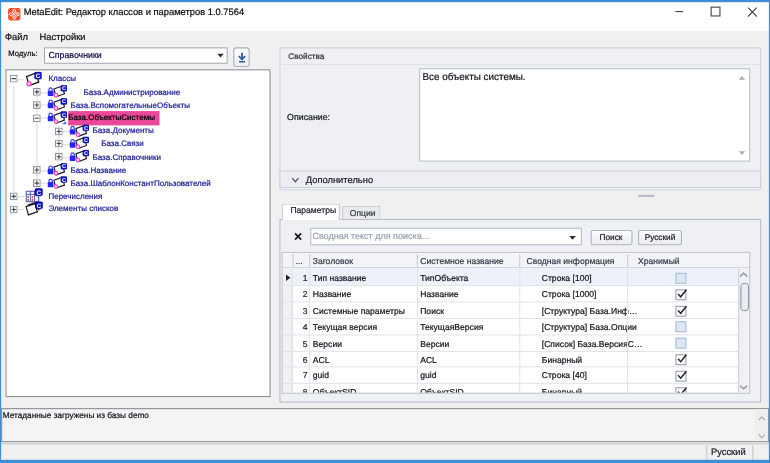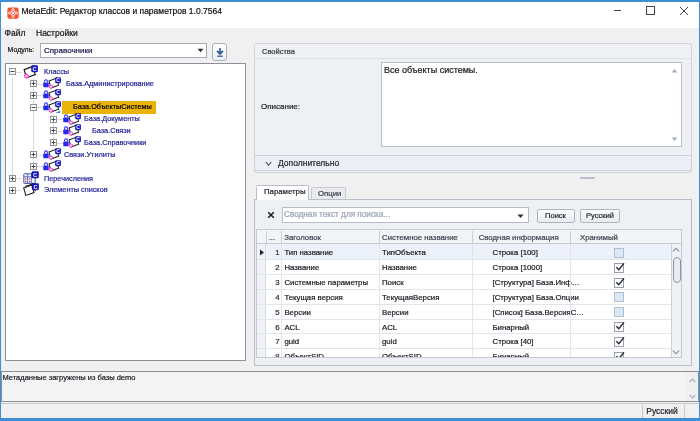--- a/index.html
+++ b/index.html
@@ -73,57 +73,58 @@
   <rect x="0.3" y="3.4" width="5.4" height="4.9" rx="0.9" fill="#2626f2"></rect>
 </svg>
       <svg style="position:absolute;left:48px;top:77.05px" width="13" height="12" viewBox="0 0 13 12">
   <path d="M1.0 3.9 L8.6 1.1 L10.6 8.2 L3.0 11.0 Z" fill="#ffffff" stroke="#1c1c1c" stroke-width="1.05"></path>
   <circle cx="2.9" cy="9.5" r="2.1" fill="#ff44cc"></circle>
   <circle cx="2.9" cy="9.5" r="0.95" fill="#ffffff"></circle>
   <rect x="7.3" y="0.4" width="5.6" height="5.5" rx="1.1" fill="#1818d8" stroke="#000066" stroke-width="0.4"></rect>
   <text x="10.1" y="5.0" font-size="5" font-weight="bold" fill="#ffffff" text-anchor="middle" font-family="Liberation Sans">C</text>
 
 </svg>
-      <div style="position:absolute;left:66px;top:77.8px;height:11.5px;line-height:11.5px;color:#1d1d96;font-size:7.3px;white-space:nowrap">База.Администрирование</div>
+      <div style="position:absolute;left:76px;top:77.8px;height:11.5px;line-height:11.5px;color:#1d1d96;font-size:7.3px;white-space:nowrap">База.Администрирование</div>
       <div style="position:absolute;left:36px;top:95px;width:11px;height:1px;background:#dcdcdc"></div>
       <svg style="position:absolute;left:29.5px;top:91.9px" width="7" height="7" viewBox="0 0 7 7">
   <rect x="0.5" y="0.5" width="6" height="6" fill="#fcfcfc" stroke="#8e939c" stroke-width="1"></rect>
   <line x1="1.5" y1="3.5" x2="5.5" y2="3.5" stroke="#45484e" stroke-width="1"></line>
         <line x1="3.5" y1="1.5" x2="3.5" y2="5.5" stroke="#45484e" stroke-width="1"></line>
 </svg>
       <svg style="position:absolute;left:42.5px;top:90.4px" width="6" height="9" viewBox="0 0 6 9">
   <path d="M1.5 3.6 V2.4 a1.5 1.5 0 0 1 3 0 V3.6" fill="none" stroke="#3a3aff" stroke-width="1.1"></path>
   <rect x="0.3" y="3.4" width="5.4" height="4.9" rx="0.9" fill="#2626f2"></rect>
 </svg>
       <svg style="position:absolute;left:48px;top:88.9px" width="13" height="12" viewBox="0 0 13 12">
   <path d="M1.0 3.9 L8.6 1.1 L10.6 8.2 L3.0 11.0 Z" fill="#ffffff" stroke="#1c1c1c" stroke-width="1.05"></path>
   <circle cx="2.9" cy="9.5" r="2.1" fill="#ff44cc"></circle>
   <circle cx="2.9" cy="9.5" r="0.95" fill="#ffffff"></circle>
   <rect x="7.3" y="0.4" width="5.6" height="5.5" rx="1.1" fill="#1818d8" stroke="#000066" stroke-width="0.4"></rect>
   <text x="10.1" y="5.0" font-size="5" font-weight="bold" fill="#ffffff" text-anchor="middle" font-family="Liberation Sans">C</text>
 
 </svg>
+      <div style="position:absolute;left:64px;top:89.6px;height:11.5px;line-height:11.5px;color:#1d1d96;font-size:7.3px;white-space:nowrap">База.ВспомогательныеОбъекты</div>
       <div style="position:absolute;left:36px;top:107px;width:11px;height:1px;background:#dcdcdc"></div>
       <svg style="position:absolute;left:29.5px;top:103.75px" width="7" height="7" viewBox="0 0 7 7">
   <rect x="0.5" y="0.5" width="6" height="6" fill="#fcfcfc" stroke="#8e939c" stroke-width="1"></rect>
   <line x1="1.5" y1="3.5" x2="5.5" y2="3.5" stroke="#45484e" stroke-width="1"></line>
 </svg>
       <svg style="position:absolute;left:42.5px;top:102.25px" width="6" height="9" viewBox="0 0 6 9">
   <path d="M1.5 3.6 V2.4 a1.5 1.5 0 0 1 3 0 V3.6" fill="none" stroke="#3a3aff" stroke-width="1.1"></path>
   <rect x="0.3" y="3.4" width="5.4" height="4.9" rx="0.9" fill="#2626f2"></rect>
 </svg>
       <svg style="position:absolute;left:48px;top:100.75px" width="13" height="12" viewBox="0 0 13 12">
   <path d="M1.0 3.9 L8.6 1.1 L10.6 8.2 L3.0 11.0 Z" fill="#ffffff" stroke="#1c1c1c" stroke-width="1.05"></path>
   <circle cx="2.9" cy="9.5" r="2.1" fill="#ff44cc"></circle>
   <circle cx="2.9" cy="9.5" r="0.95" fill="#ffffff"></circle>
   <rect x="7.3" y="0.4" width="5.6" height="5.5" rx="1.1" fill="#1818d8" stroke="#000066" stroke-width="0.4"></rect>
   <text x="10.1" y="5.0" font-size="5" font-weight="bold" fill="#ffffff" text-anchor="middle" font-family="Liberation Sans">C</text>
   <path d="M8.2 11.8 l3 0 l0 -2.2 M11.2 11.8 l-1.1 -1.0 M11.2 11.8 l1.0 -1.1" stroke="#2a66e8" stroke-width="1" fill="none"></path>
 </svg>
-      <div style="position:absolute;left:62px;top:101.3px;height:12.3px;line-height:12.3px;background:#eab308;color:#000;padding:0 4px 0 11px;font-size:7.3px;white-space:nowrap">База.ОбъектыСистемы</div>
+      <div style="position:absolute;left:62px;top:101.3px;height:12.3px;line-height:12.3px;background:#ec4899;color:#000;padding:0 4px 0 0;font-size:7.3px;white-space:nowrap">База.ОбъектыСистемы</div>
       <div style="position:absolute;left:56px;top:119px;width:11px;height:1px;background:#dcdcdc"></div>
       <svg style="position:absolute;left:49.5px;top:115.6px" width="7" height="7" viewBox="0 0 7 7">
   <rect x="0.5" y="0.5" width="6" height="6" fill="#fcfcfc" stroke="#8e939c" stroke-width="1"></rect>
   <line x1="1.5" y1="3.5" x2="5.5" y2="3.5" stroke="#45484e" stroke-width="1"></line>
         <line x1="3.5" y1="1.5" x2="3.5" y2="5.5" stroke="#45484e" stroke-width="1"></line>
 </svg>
       <svg style="position:absolute;left:62.5px;top:114.1px" width="6" height="9" viewBox="0 0 6 9">
   <path d="M1.5 3.6 V2.4 a1.5 1.5 0 0 1 3 0 V3.6" fill="none" stroke="#3a3aff" stroke-width="1.1"></path>
   <rect x="0.3" y="3.4" width="5.4" height="4.9" rx="0.9" fill="#2626f2"></rect>
 </svg>
@@ -185,39 +186,40 @@
   <rect x="0.3" y="3.4" width="5.4" height="4.9" rx="0.9" fill="#2626f2"></rect>
 </svg>
       <svg style="position:absolute;left:48px;top:148.15px" width="13" height="12" viewBox="0 0 13 12">
   <path d="M1.0 3.9 L8.6 1.1 L10.6 8.2 L3.0 11.0 Z" fill="#ffffff" stroke="#1c1c1c" stroke-width="1.05"></path>
   <circle cx="2.9" cy="9.5" r="2.1" fill="#ff44cc"></circle>
   <circle cx="2.9" cy="9.5" r="0.95" fill="#ffffff"></circle>
   <rect x="7.3" y="0.4" width="5.6" height="5.5" rx="1.1" fill="#1818d8" stroke="#000066" stroke-width="0.4"></rect>
   <text x="10.1" y="5.0" font-size="5" font-weight="bold" fill="#ffffff" text-anchor="middle" font-family="Liberation Sans">C</text>
 
 </svg>
-      <div style="position:absolute;left:64px;top:148.8px;height:11.5px;line-height:11.5px;color:#1d1d96;font-size:7.3px;white-space:nowrap">Связи.Утилиты</div>
+      <div style="position:absolute;left:64px;top:148.8px;height:11.5px;line-height:11.5px;color:#1d1d96;font-size:7.3px;white-space:nowrap">База.Название</div>
       <div style="position:absolute;left:36px;top:166px;width:11px;height:1px;background:#dcdcdc"></div>
       <svg style="position:absolute;left:29.5px;top:163.0px" width="7" height="7" viewBox="0 0 7 7">
   <rect x="0.5" y="0.5" width="6" height="6" fill="#fcfcfc" stroke="#8e939c" stroke-width="1"></rect>
   <line x1="1.5" y1="3.5" x2="5.5" y2="3.5" stroke="#45484e" stroke-width="1"></line>
         <line x1="3.5" y1="1.5" x2="3.5" y2="5.5" stroke="#45484e" stroke-width="1"></line>
 </svg>
       <svg style="position:absolute;left:42.5px;top:161.5px" width="6" height="9" viewBox="0 0 6 9">
   <path d="M1.5 3.6 V2.4 a1.5 1.5 0 0 1 3 0 V3.6" fill="none" stroke="#3a3aff" stroke-width="1.1"></path>
   <rect x="0.3" y="3.4" width="5.4" height="4.9" rx="0.9" fill="#2626f2"></rect>
 </svg>
       <svg style="position:absolute;left:48px;top:160.0px" width="13" height="12" viewBox="0 0 13 12">
   <path d="M1.0 3.9 L8.6 1.1 L10.6 8.2 L3.0 11.0 Z" fill="#ffffff" stroke="#1c1c1c" stroke-width="1.05"></path>
   <circle cx="2.9" cy="9.5" r="2.1" fill="#ff44cc"></circle>
   <circle cx="2.9" cy="9.5" r="0.95" fill="#ffffff"></circle>
   <rect x="7.3" y="0.4" width="5.6" height="5.5" rx="1.1" fill="#1818d8" stroke="#000066" stroke-width="0.4"></rect>
   <text x="10.1" y="5.0" font-size="5" font-weight="bold" fill="#ffffff" text-anchor="middle" font-family="Liberation Sans">C</text>
 
 </svg>
+      <div style="position:absolute;left:64px;top:160.7px;height:11.5px;line-height:11.5px;color:#1d1d96;font-size:7.3px;white-space:nowrap">База.ШаблонКонстантПользователей</div>
       <div style="position:absolute;left:16px;top:178px;width:6px;height:1px;background:#dcdcdc"></div>
       <svg style="position:absolute;left:9.0px;top:174.85px" width="7" height="7" viewBox="0 0 7 7">
   <rect x="0.5" y="0.5" width="6" height="6" fill="#fcfcfc" stroke="#8e939c" stroke-width="1"></rect>
   <line x1="1.5" y1="3.5" x2="5.5" y2="3.5" stroke="#45484e" stroke-width="1"></line>
         <line x1="3.5" y1="1.5" x2="3.5" y2="5.5" stroke="#45484e" stroke-width="1"></line>
 </svg>
       <svg style="position:absolute;left:23px;top:171.35px" width="16" height="14" viewBox="0 0 16 14">
   <rect x="0.8" y="2.8" width="11.4" height="9.6" rx="0.5" fill="#eef3ff" stroke="#4455aa" stroke-width="1"></rect>
   <line x1="0.8" y1="5.8" x2="12.2" y2="5.8" stroke="#4455aa" stroke-width="0.8"></line>
   <line x1="4.6" y1="2.8" x2="4.6" y2="12.4" stroke="#4455aa" stroke-width="0.8"></line>

